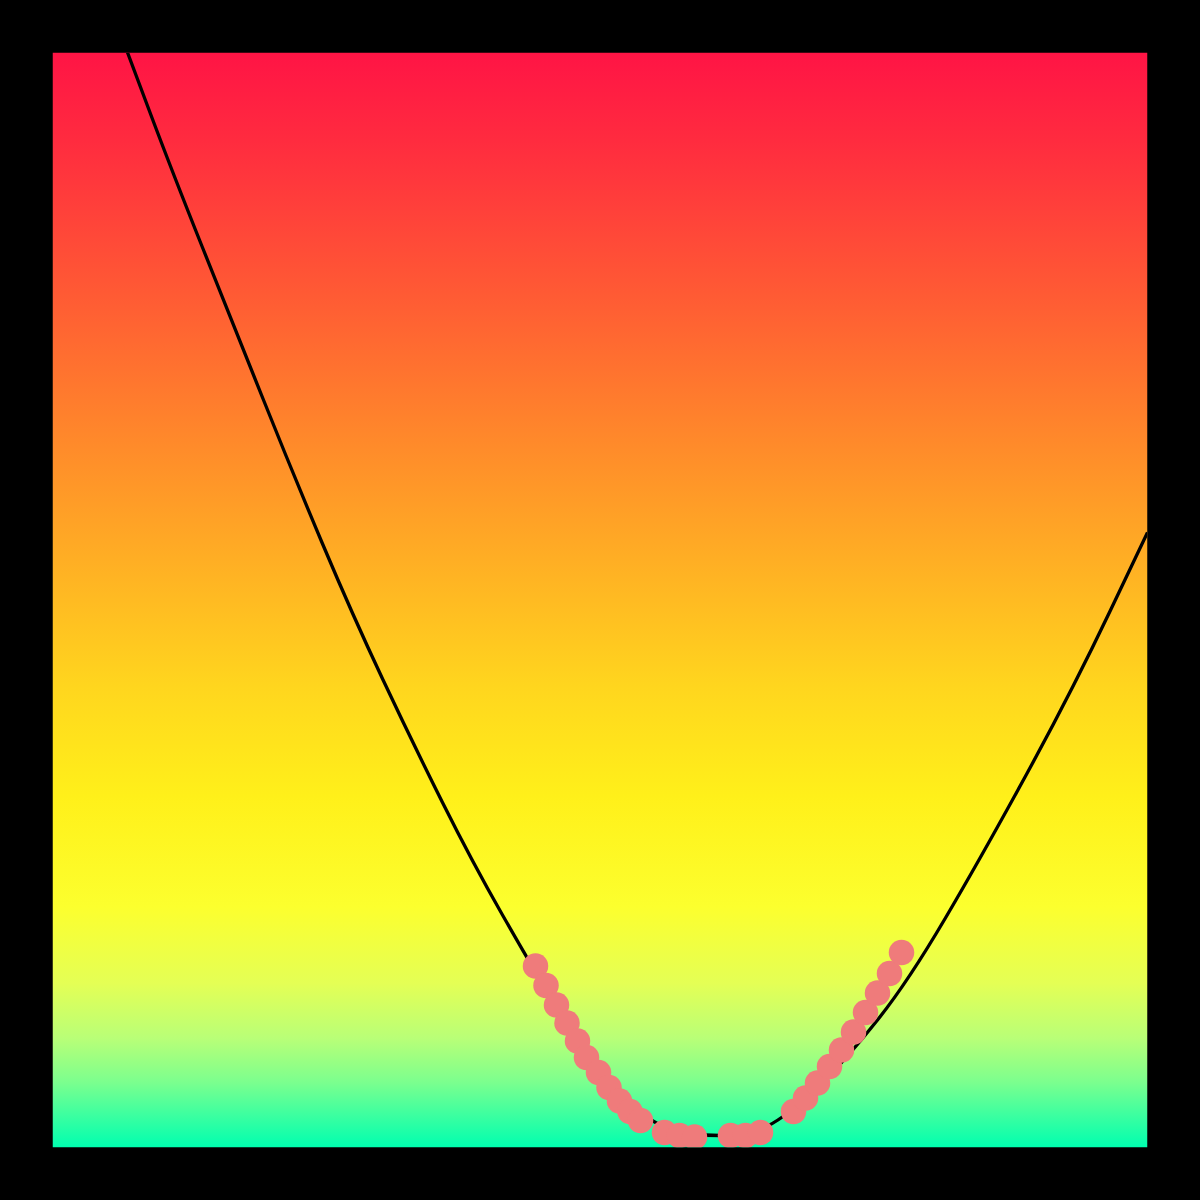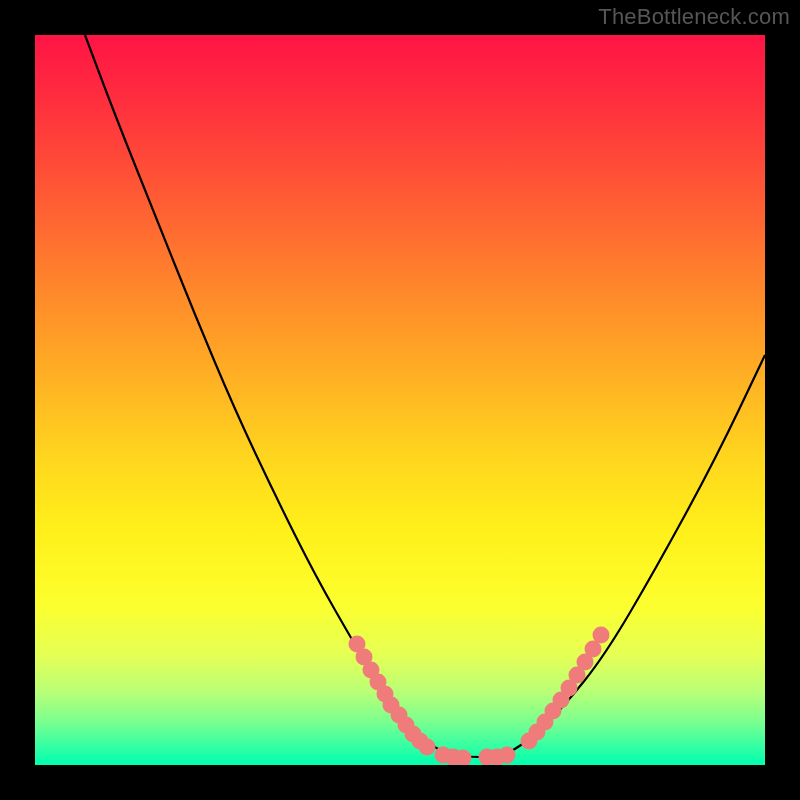--- a/index.html
+++ b/index.html
@@ -55,21 +55,20 @@
     display: block;
   }
   .curve { stroke: #000; stroke-width: 2.2; fill: none; }
   .dot { fill: #ef7b7b; }
 </style>
 </head>
 <body>
 
 <div class="stage">
 
-  <div class="watermark">TheBottleneck.com</div>
 
   <div class="plot">
     <div class="gradient-fill"></div>
 
     <svg class="overlay" viewBox="0 0 730 730">
       <path id="curve-path" class="curve" d="M 50 0 Q 50 0 65 40 Q 80 80 100 130 Q 120 180 140 230 Q 160 280 180 327.5 Q 200 375 220 417.5 Q 240 460 260 500 Q 280 540 300 575 Q 320 610 335 635 Q 350 660 362.5 675 Q 375 690 385 700 Q 395 710 405 715 Q 415 720 425 721 Q 435 722 445 722 Q 455 722 465 720 Q 475 718 487.5 709 Q 500 700 515 685 Q 530 670 550 645 Q 570 620 595 577.5 Q 620 535 650 480 Q 680 425 705 372.5 L 730 320"></path>
       <g id="dots-group">
           <circle cx="322" cy="609" r="8.5" class="dot"></circle>
           <circle cx="329" cy="622" r="8.5" class="dot"></circle>
           <circle cx="336" cy="635" r="8.5" class="dot"></circle>

